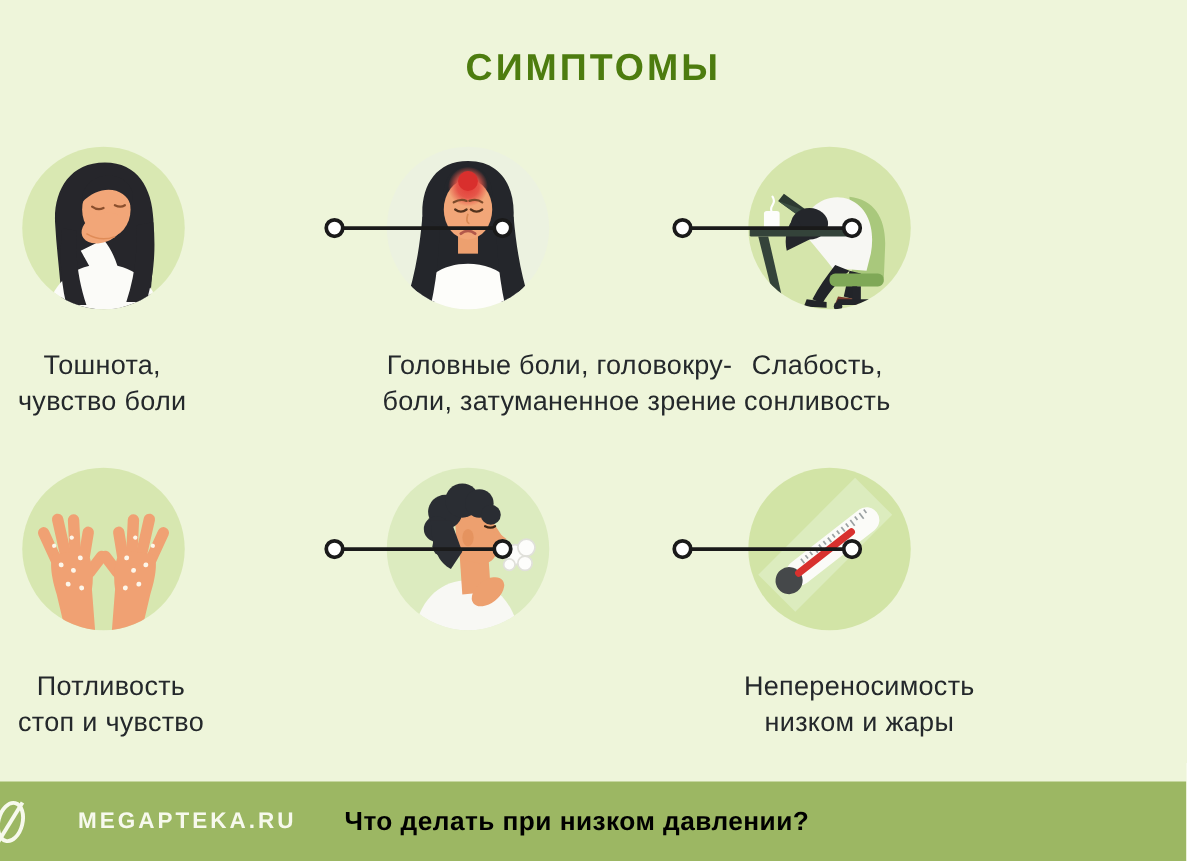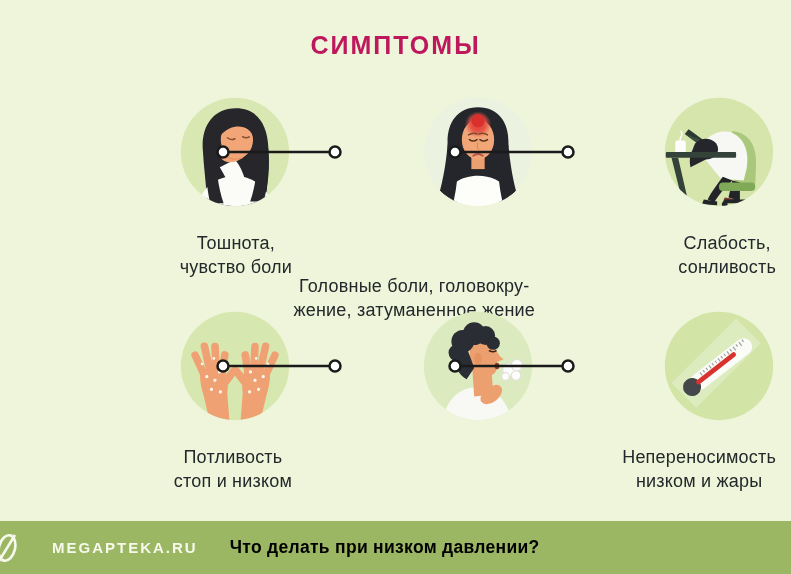--- a/index.html
+++ b/index.html
@@ -1,27 +1,27 @@
 <!DOCTYPE html>
 <html><head>
 <meta charset="utf-8">
 <style>
   html,body{margin:0;padding:0;}
   body{font-family:"Liberation Sans","DejaVu Sans",sans-serif;}
   .canvas{position:relative;width:791px;height:574px;background:#eef5da;overflow:hidden;}
   .title{position:absolute;top:31px;left:0;right:0;text-align:center;
-         font-size:25px;font-weight:800;letter-spacing:2px;color:#be185d;}
-  .cell{position:absolute;width:280px;display:flex;flex-direction:column;align-items:flex-end;}
+         font-size:25px;font-weight:800;letter-spacing:2px;color:#4d7c0f;}
+  .cell{position:absolute;width:280px;display:flex;flex-direction:column;align-items:flex-start;}
   .illu{width:114px;height:114px;display:block;}
   .caption{margin-top:22px;text-align:center;font-size:18px;line-height:24px;
            font-weight:500;color:#24282b;letter-spacing:0.2px;}
   .row1{top:95px;}
   .row2{top:309px;}
   .col1{left:12px;}
-  .col2{left:255px;gap:43px;}
+  .col2{left:255px;}
   .col3{left:496px;}
   .connector{position:absolute;height:14px;}
   .footer{position:absolute;left:0;right:0;top:521px;height:53px;background:#9cb763;
           display:flex;align-items:center;overflow:hidden;}
   .logo-icon{margin-left:-7px;flex:0 0 auto;}
   .logo-text{margin-left:31px;color:#f7f9ed;font-weight:700;font-size:15px;letter-spacing:2px;}
   .tagline{margin-left:32px;color:#000000;font-weight:700;font-size:17.5px;letter-spacing:0.3px;}
 </style>
 </head>
 <body>
@@ -84,21 +84,21 @@
         <path d="M50 42 q5 -3 9 -1" fill="none" stroke="#7d4a2a" stroke-width="1.6" stroke-linecap="round"></path>
         <path d="M61 41 q5 -2 9 1" fill="none" stroke="#7d4a2a" stroke-width="1.6" stroke-linecap="round"></path>
         <path d="M51 47 q4 3 8 0" fill="none" stroke="#54331d" stroke-width="1.6" stroke-linecap="round"></path>
         <path d="M62 47 q4 3 8 0" fill="none" stroke="#54331d" stroke-width="1.6" stroke-linecap="round"></path>
         <path d="M60 50 q-2 6 1 7" fill="none" stroke="#d98a55" stroke-width="1.2"></path>
         <path d="M55 64 q5 -4 10 0" fill="none" stroke="#b2584a" stroke-width="2" stroke-linecap="round"></path>
       </g>
     </svg>
     <div class="caption">
       <div>Головные боли, головокру-</div>
-      <div>жение, затуманенное жение</div>
+      <div>боли, затуманенное зрение</div>
     </div>
   </div>
 
   <div class="cell row1 col3">
     <svg class="illu" viewBox="0 0 120 120">
       <defs>
           <clipPath id="cp3">
             <circle cx="60" cy="60" r="57"></circle>
           </clipPath>
         </defs>
@@ -177,21 +177,21 @@
                 <circle cx="45" cy="88" r="1.7"></circle>
                 <circle cx="30" cy="56" r="1.5"></circle>
               <circle cx="43" cy="52" r="1.5"></circle>
             </g>
           </g>
         </g>
       </g>
     </svg>
     <div class="caption">
       <div>Потливость</div>
-      <div>стоп и низком</div>
+      <div>стоп и чувство</div>
     </div>
   </div>
 
   <div class="cell row2 col2">
     <svg class="illu" viewBox="0 0 120 120">
       <defs>
           <clipPath id="cp5">
             <circle cx="60" cy="60" r="57"></circle>
           </clipPath>
         </defs>

